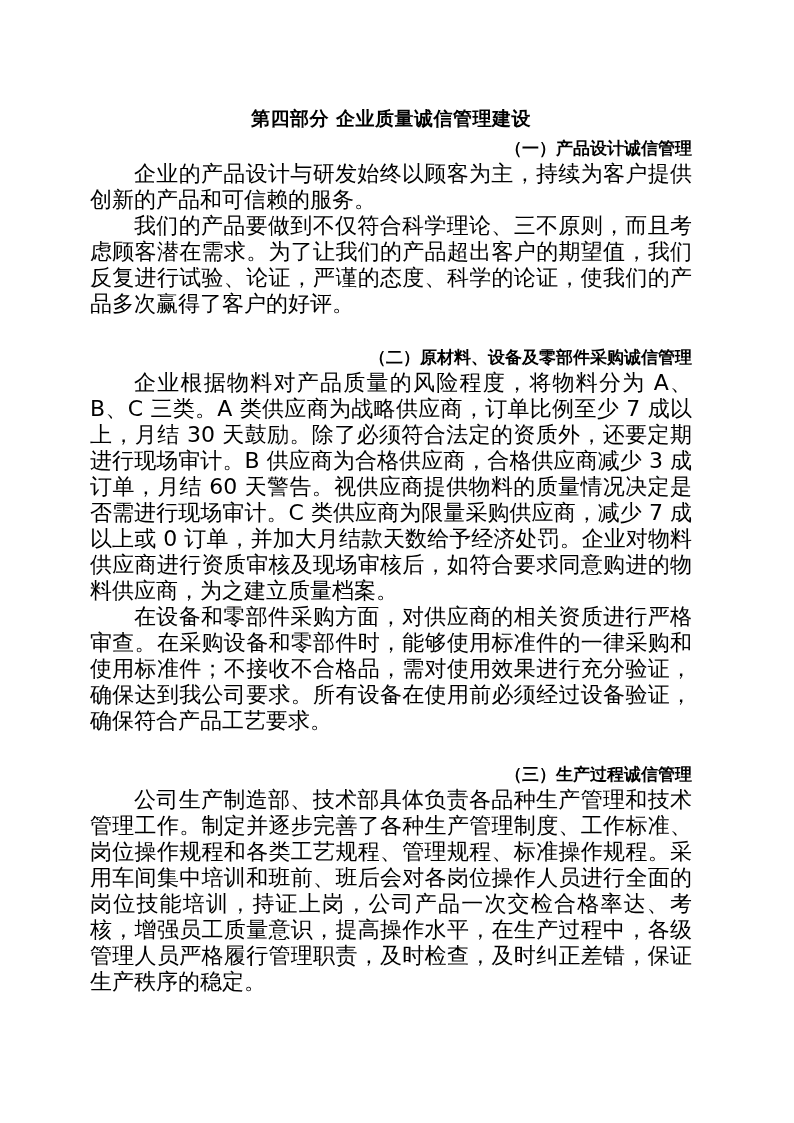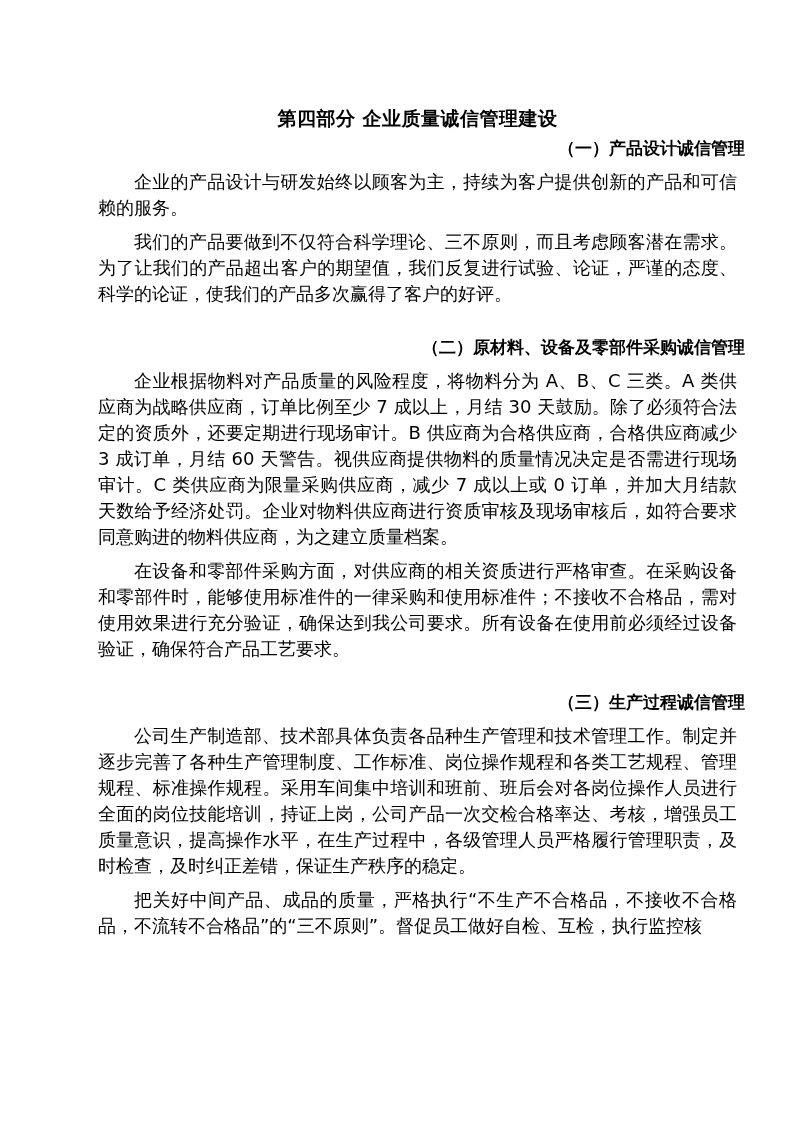--- a/index.html
+++ b/index.html
@@ -7,21 +7,21 @@
     padding: 0;
     background: #ffffff;
   }
   .page {
     position: relative;
     width: 794px;
     height: 1123px;
     margin: 0 auto;
     background: #ffffff;
     box-sizing: border-box;
-    padding: 96px 49px 40px 90px;
+    padding: 96px 102px 40px 90px;
     overflow: hidden;
     font-family: "DejaVu Sans", sans-serif;
     color: #000000;
   }
   .doc-title {
     margin: 9px 0 0 0;
     font-size: 19px;
     font-weight: 700;
     line-height: 26px;
     text-align: center;
@@ -35,22 +35,22 @@
     margin: 27px 0 0 0;
     font-size: 17px;
     font-weight: 700;
     line-height: 26px;
     text-align: right;
   }
   .doc-section.first .sec-heading {
     margin-top: 4px;
   }
   .body-para {
-    margin: 8px;
-    font-size: 18px;
+    margin: 0;
+    font-size: 22px;
     font-weight: 400;
     line-height: 26px;
     text-align: justify;
     text-indent: 2em;
     word-break: break-all;
   }
 </style>
 </head>
 <body>
 
@@ -66,16 +66,15 @@
 
   <section class="doc-section">
     <h2 class="sec-heading">（二）原材料、设备及零部件采购诚信管理</h2>
     <p class="body-para">企业根据物料对产品质量的风险程度，将物料分为 A、B、C 三类。A 类供应商为战略供应商，订单比例至少 7 成以上，月结 30 天鼓励。除了必须符合法定的资质外，还要定期进行现场审计。B 供应商为合格供应商，合格供应商减少 3 成订单，月结 60 天警告。视供应商提供物料的质量情况决定是否需进行现场审计。C 类供应商为限量采购供应商，减少 7 成以上或 0 订单，并加大月结款天数给予经济处罚。企业对物料供应商进行资质审核及现场审核后，如符合要求同意购进的物料供应商，为之建立质量档案。</p>
     <p class="body-para">在设备和零部件采购方面，对供应商的相关资质进行严格审查。在采购设备和零部件时，能够使用标准件的一律采购和使用标准件；不接收不合格品，需对使用效果进行充分验证，确保达到我公司要求。所有设备在使用前必须经过设备验证，确保符合产品工艺要求。</p>
   </section>
 
   <section class="doc-section">
     <h2 class="sec-heading">（三）生产过程诚信管理</h2>
     <p class="body-para">公司生产制造部、技术部具体负责各品种生产管理和技术管理工作。制定并逐步完善了各种生产管理制度、工作标准、岗位操作规程和各类工艺规程、管理规程、标准操作规程。采用车间集中培训和班前、班后会对各岗位操作人员进行全面的岗位技能培训，持证上岗，公司产品一次交检合格率达、考核，增强员工质量意识，提高操作水平，在生产过程中，各级管理人员严格履行管理职责，及时检查，及时纠正差错，保证生产秩序的稳定。</p>
-    <p class="body-para">把关好中间产品、成品的质量，严格执行“不生产不合格品，不接收不合格品，不流转不合格品”的“三不原则”。督促员工做好自检、互检，执行监控核</p>
   </section>
 
 </div>
 
 </body></html>

